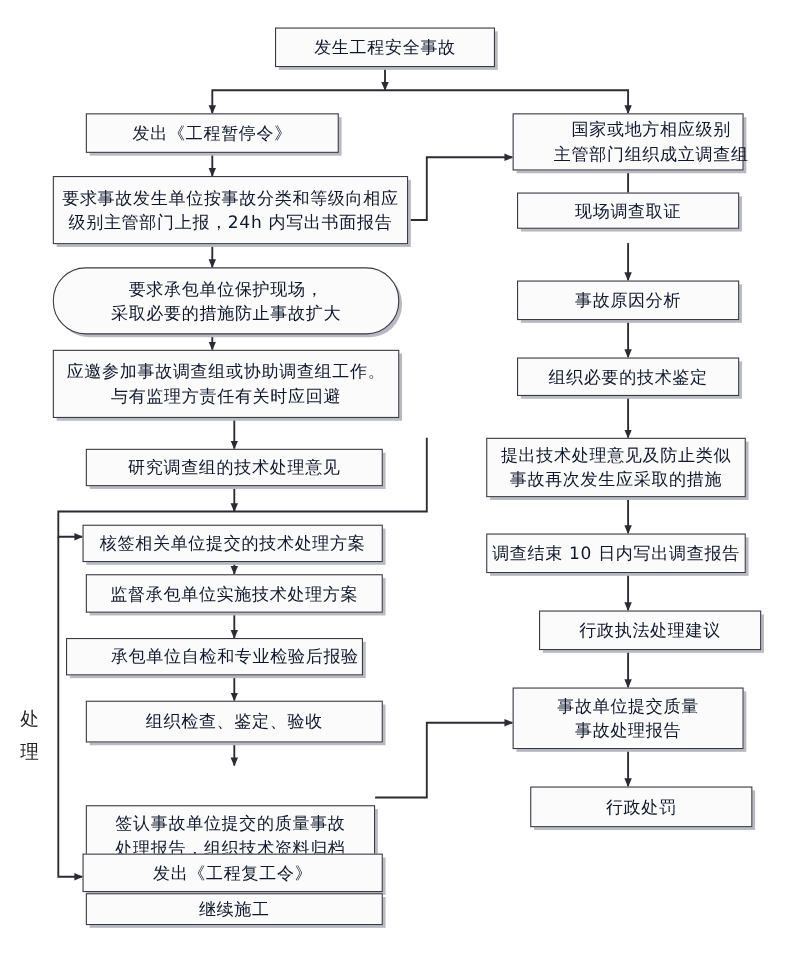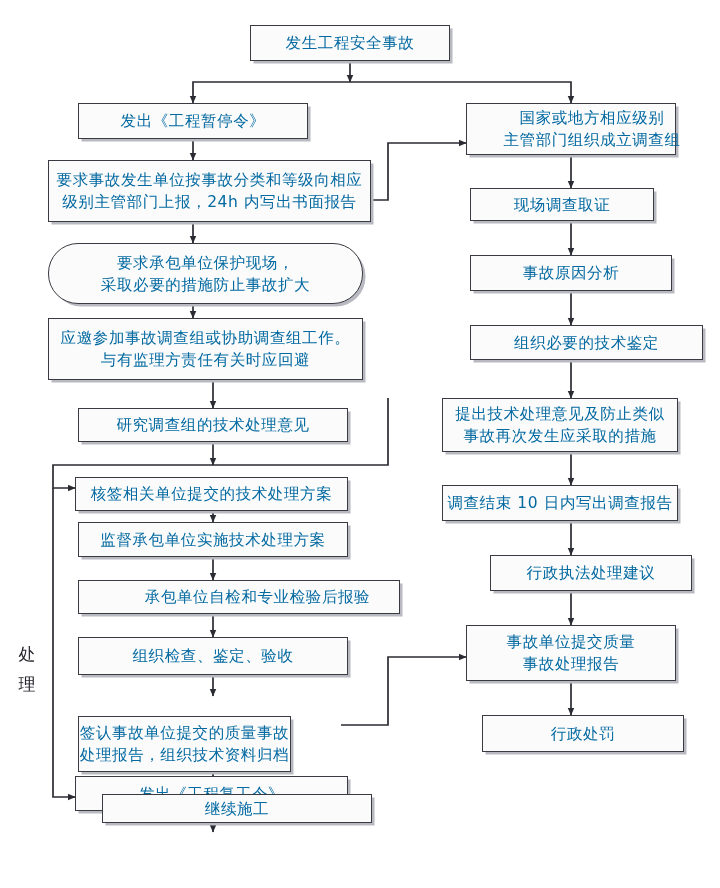--- a/index.html
+++ b/index.html
@@ -16,21 +16,21 @@
     position:absolute;
     box-sizing:border-box;
     background:#fbfbfb;
     border:1.6px solid #3a3a42;
     box-shadow:3px 3px 0 -0.5px #b9b9c2;
     display:flex;
     flex-direction:column;
     align-items:center;
     justify-content:center;
     text-align:center;
-    color:#0369a1;
+    color:#0f172a;
     font-size:15.5px;
     letter-spacing:0.6px;
     line-height:1.42;
     z-index:2;
   }
   .node .ln{display:block;white-space:nowrap;}
   .side-label{
     position:absolute;
     font-size:17px;
     color:#23232b;
@@ -125,55 +125,55 @@
   </div>
 
   <div class="node" style="left:75px;top:465px;width:273px;height:34px;margin-top:12px;">
     <span class="ln">核签相关单位提交的技术处理方案</span>
   </div>
 
   <div class="node" style="left:78px;top:522px;width:270px;height:35px;">
     <span class="ln">监督承包单位实施技术处理方案</span>
   </div>
 
-  <div class="node" style="left:78px;top:580px;width:322px;height:34px;padding-left:37px;">
+  <div class="node" style="left:60px;top:580px;width:270px;height:34px;padding-left:37px;">
     <span class="ln">承包单位自检和专业检验后报验</span>
   </div>
 
   <div class="node" style="left:78px;top:637px;width:270px;height:38px;">
     <span class="ln">组织检查、鉴定、验收</span>
   </div>
 
-  <div class="node" style="left:78px;top:716px;width:213px;height:56px;">
+  <div class="node" style="left:78px;top:732px;width:263px;height:56px;">
     <span class="ln">签认事故单位提交的质量事故</span>
     <span class="ln">处理报告，组织技术资料归档</span>
   </div>
 
   <div class="node" style="left:75px;top:776px;width:273px;height:35px;">
     <span class="ln">发出《工程复工令》</span>
   </div>
 
-  <div class="node" style="left:78px;top:794px;width:270px;height:29px;margin-left:24px;">
+  <div class="node" style="left:78px;top:812px;width:270px;height:29px;">
     <span class="ln">继续施工</span>
   </div>
 
   <div class="node" style="left:466px;top:103px;width:210px;height:52px;padding-left:42px;">
     <span class="ln">国家或地方相应级别</span>
     <span class="ln">主管部门组织成立调查组</span>
   </div>
 
-  <div class="node" style="left:470px;top:188px;width:184px;height:33px;align-items:center;">
+  <div class="node" style="left:470px;top:175px;width:202px;height:33px;align-items:center;">
     <span class="ln">现场调查取证</span>
   </div>
 
   <div class="node" style="left:470px;top:255px;width:202px;height:36px;">
     <span class="ln">事故原因分析</span>
   </div>
 
-  <div class="node" style="left:470px;top:325px;width:233px;height:35px;">
+  <div class="node" style="left:470px;top:325px;width:202px;height:35px;">
     <span class="ln">组织必要的技术鉴定</span>
   </div>
 
   <div class="node" style="left:442px;top:398px;width:236px;height:54px;">
     <span class="ln">提出技术处理意见及防止类似</span>
     <span class="ln">事故再次发生应采取的措施</span>
   </div>
 
   <div class="node" style="left:442px;top:485px;width:236px;height:36px;">
     <span class="ln">调查结束 10 日内写出调查报告</span>

